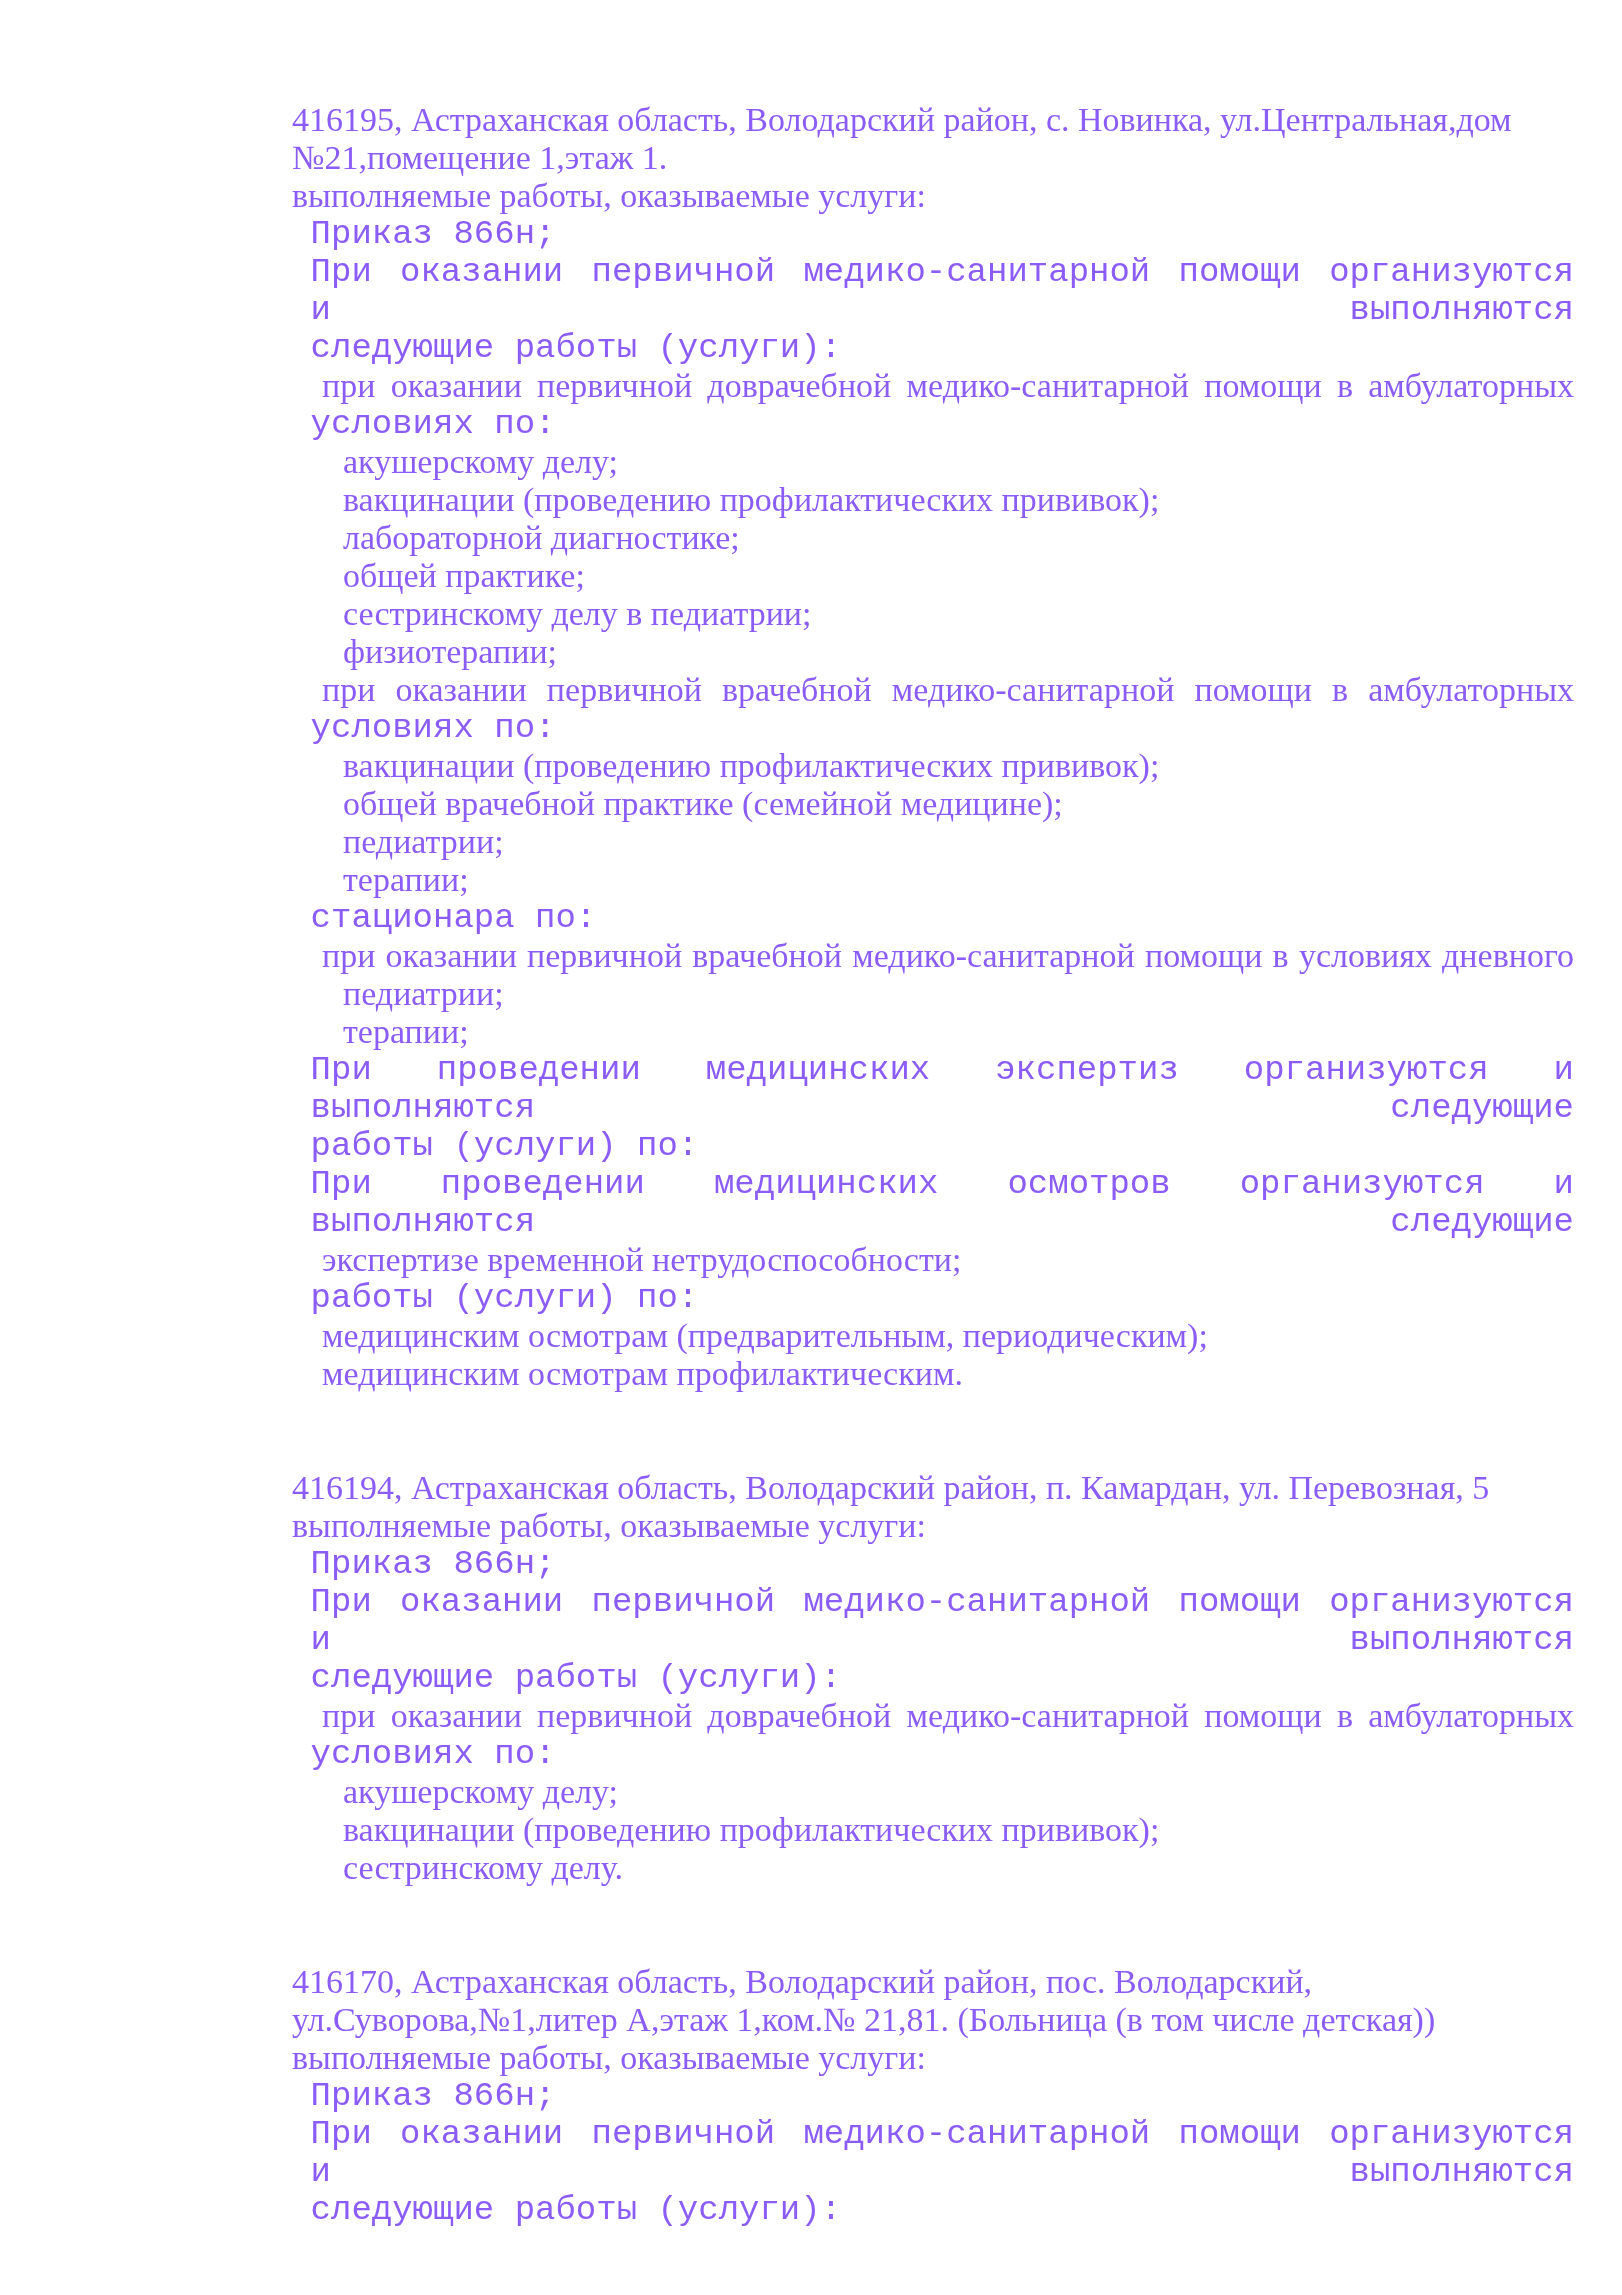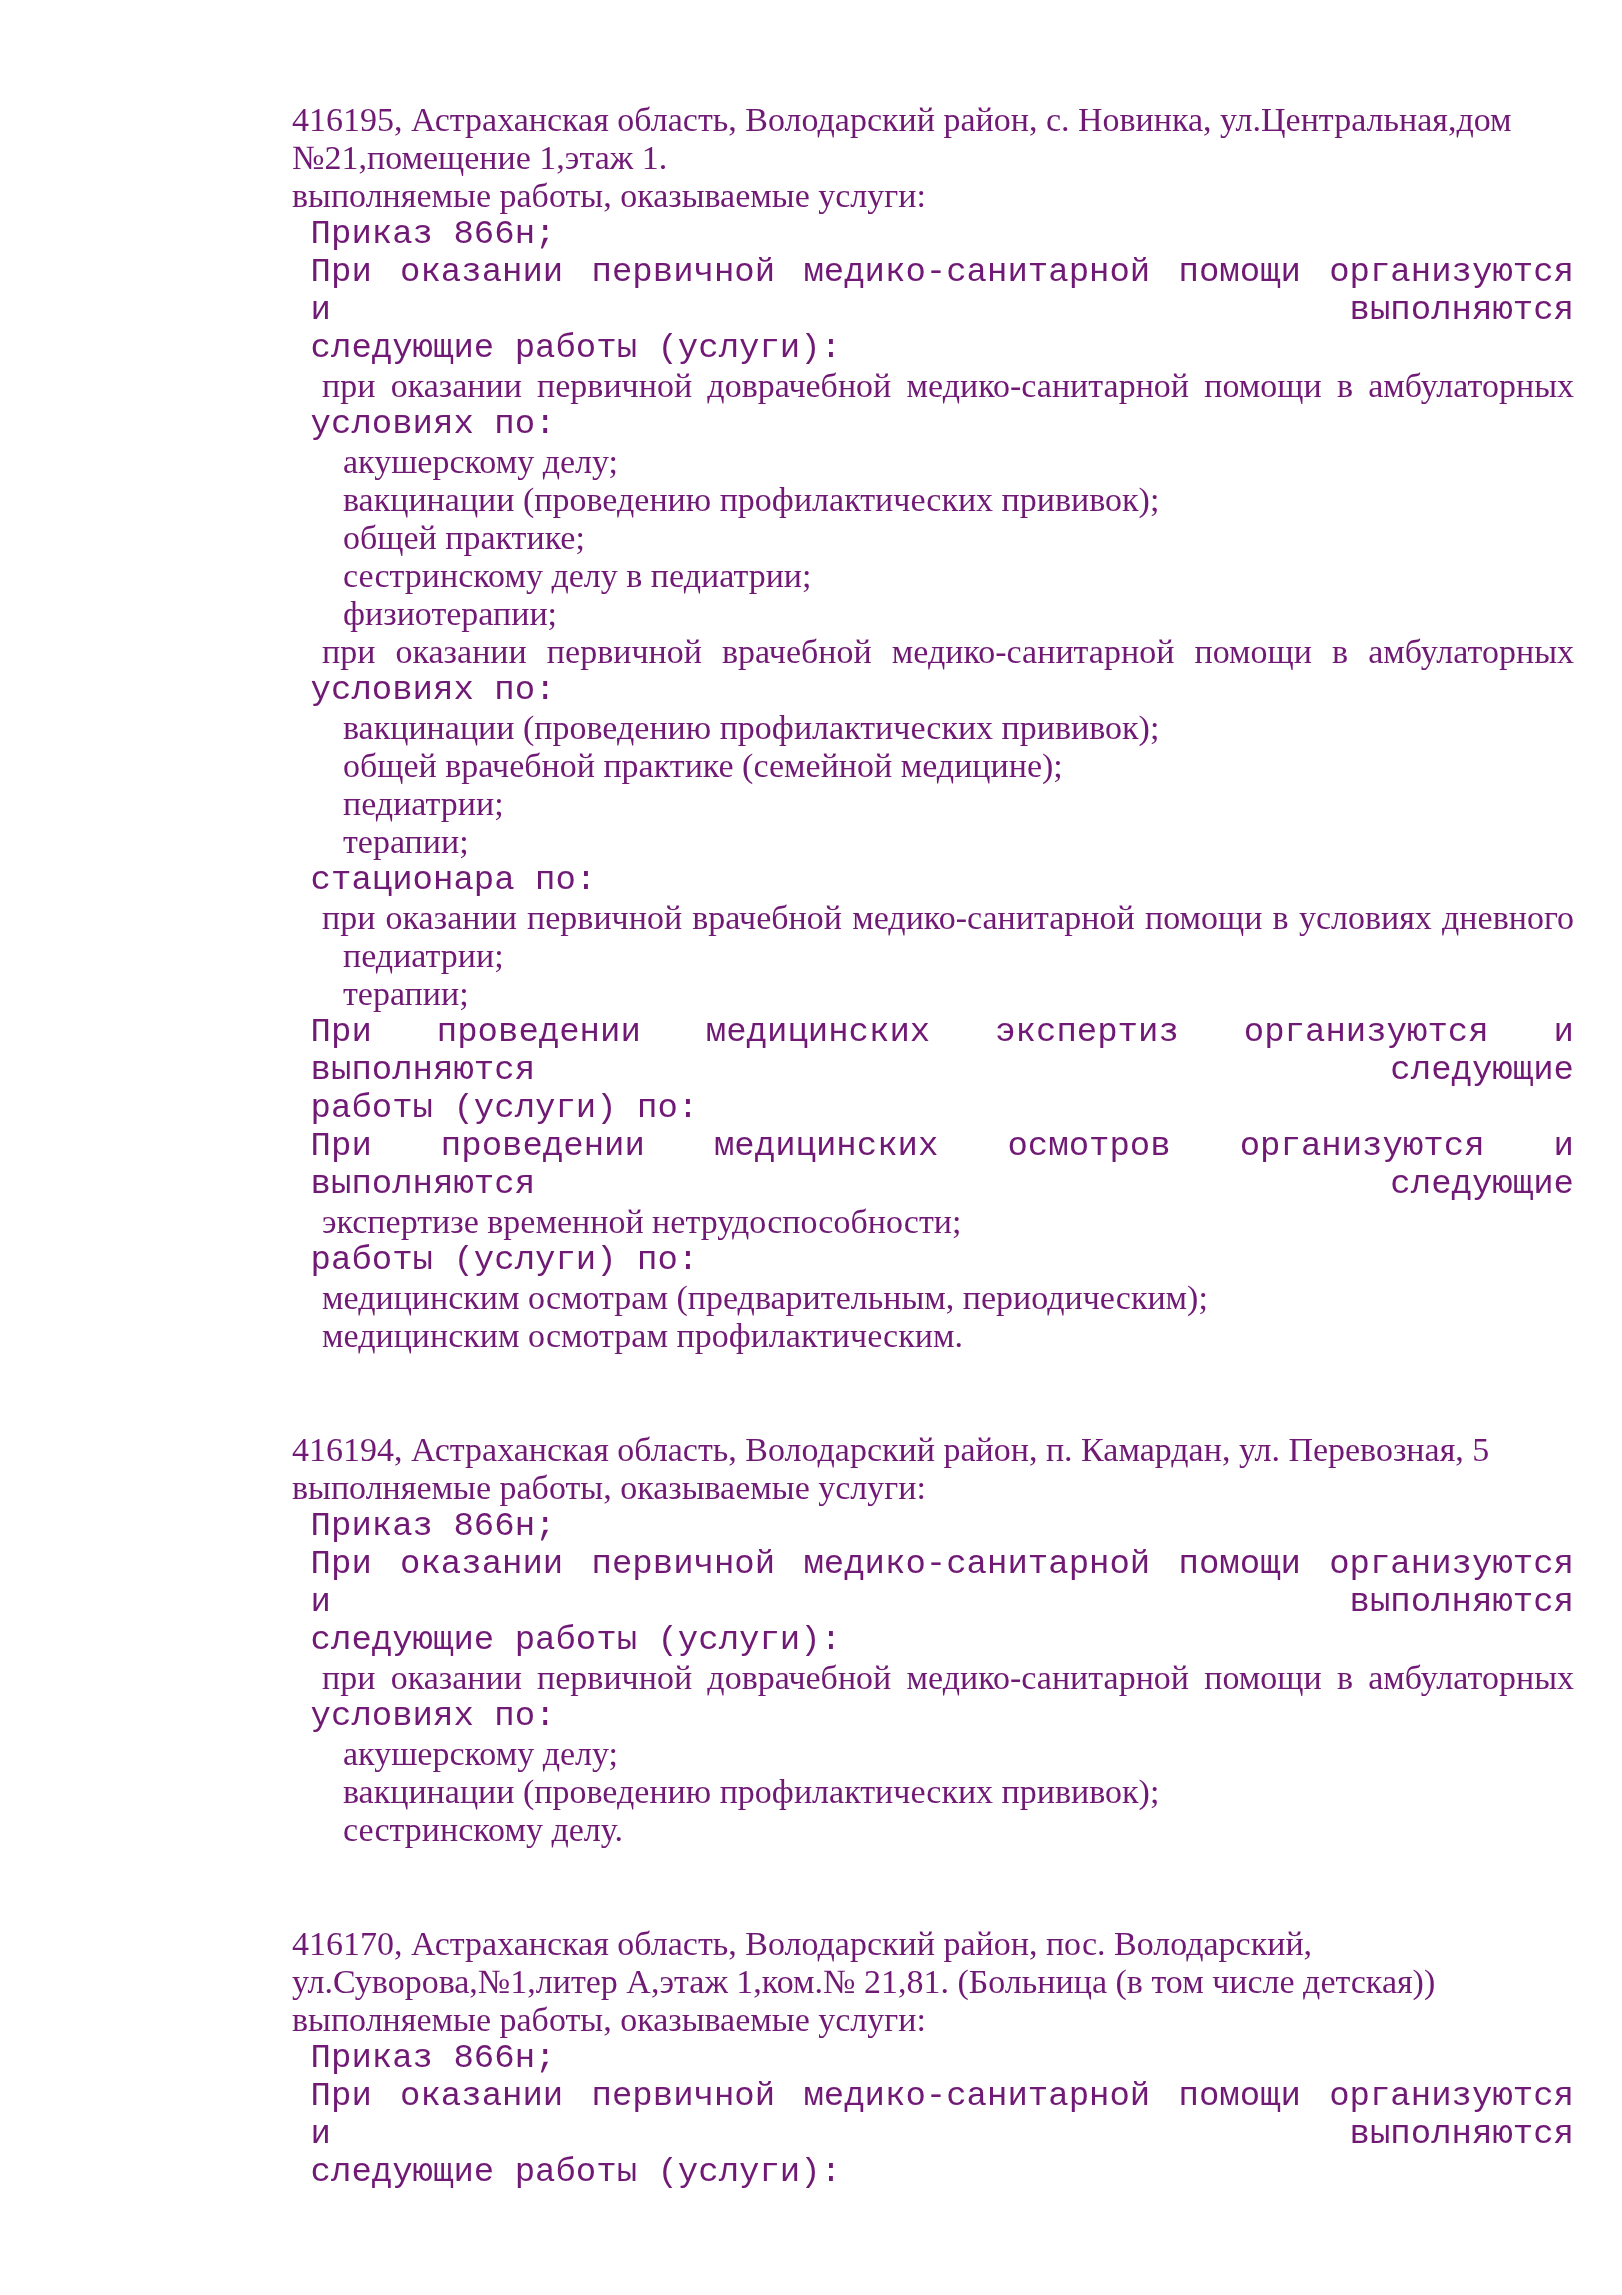--- a/index.html
+++ b/index.html
@@ -12,21 +12,21 @@
     width: 1623px;
     height: 2295px;
     background: #ffffff;
     overflow: hidden;
   }
   .doc {
     position: absolute;
     left: 292px;
     top: 101px;
     width: 1282px;
-    color: #701a75;
+    color: #8b5cf6;
     font-family: "Liberation Serif", "DejaVu Serif", serif;
     font-size: 34px;
     line-height: 38px;
   }
   .line {
     white-space: nowrap;
   }
   .line.just {
     white-space: normal;
     text-align: justify;
@@ -45,20 +45,21 @@
       <div class="line ind0">416195, Астраханская область, Володарский район, с. Новинка, ул.Центральная,дом</div>
       <div class="line ind0">№21,помещение 1,этаж 1.</div>
       <div class="line ind0">выполняемые работы, оказываемые услуги:</div>
       <div class="line ind1">Приказ 866н;</div>
       <div class="line ind1 just">При оказании первичной медико-санитарной помощи организуются и выполняются</div>
       <div class="line ind1">следующие работы (услуги):</div>
       <div class="line ind2 just">при оказании первичной доврачебной медико-санитарной помощи в амбулаторных</div>
       <div class="line ind1">условиях по:</div>
       <div class="line ind3">акушерскому делу;</div>
       <div class="line ind3">вакцинации (проведению профилактических прививок);</div>
+      <div class="line ind3">лабораторной диагностике;</div>
       <div class="line ind3">общей практике;</div>
       <div class="line ind3">сестринскому делу в педиатрии;</div>
       <div class="line ind3">физиотерапии;</div>
       <div class="line ind2 just">при оказании первичной врачебной медико-санитарной помощи в амбулаторных</div>
       <div class="line ind1">условиях по:</div>
       <div class="line ind3">вакцинации (проведению профилактических прививок);</div>
       <div class="line ind3">общей врачебной практике (семейной медицине);</div>
       <div class="line ind3">педиатрии;</div>
       <div class="line ind3">терапии;</div>
       <div class="line ind1">стационара по:</div>

